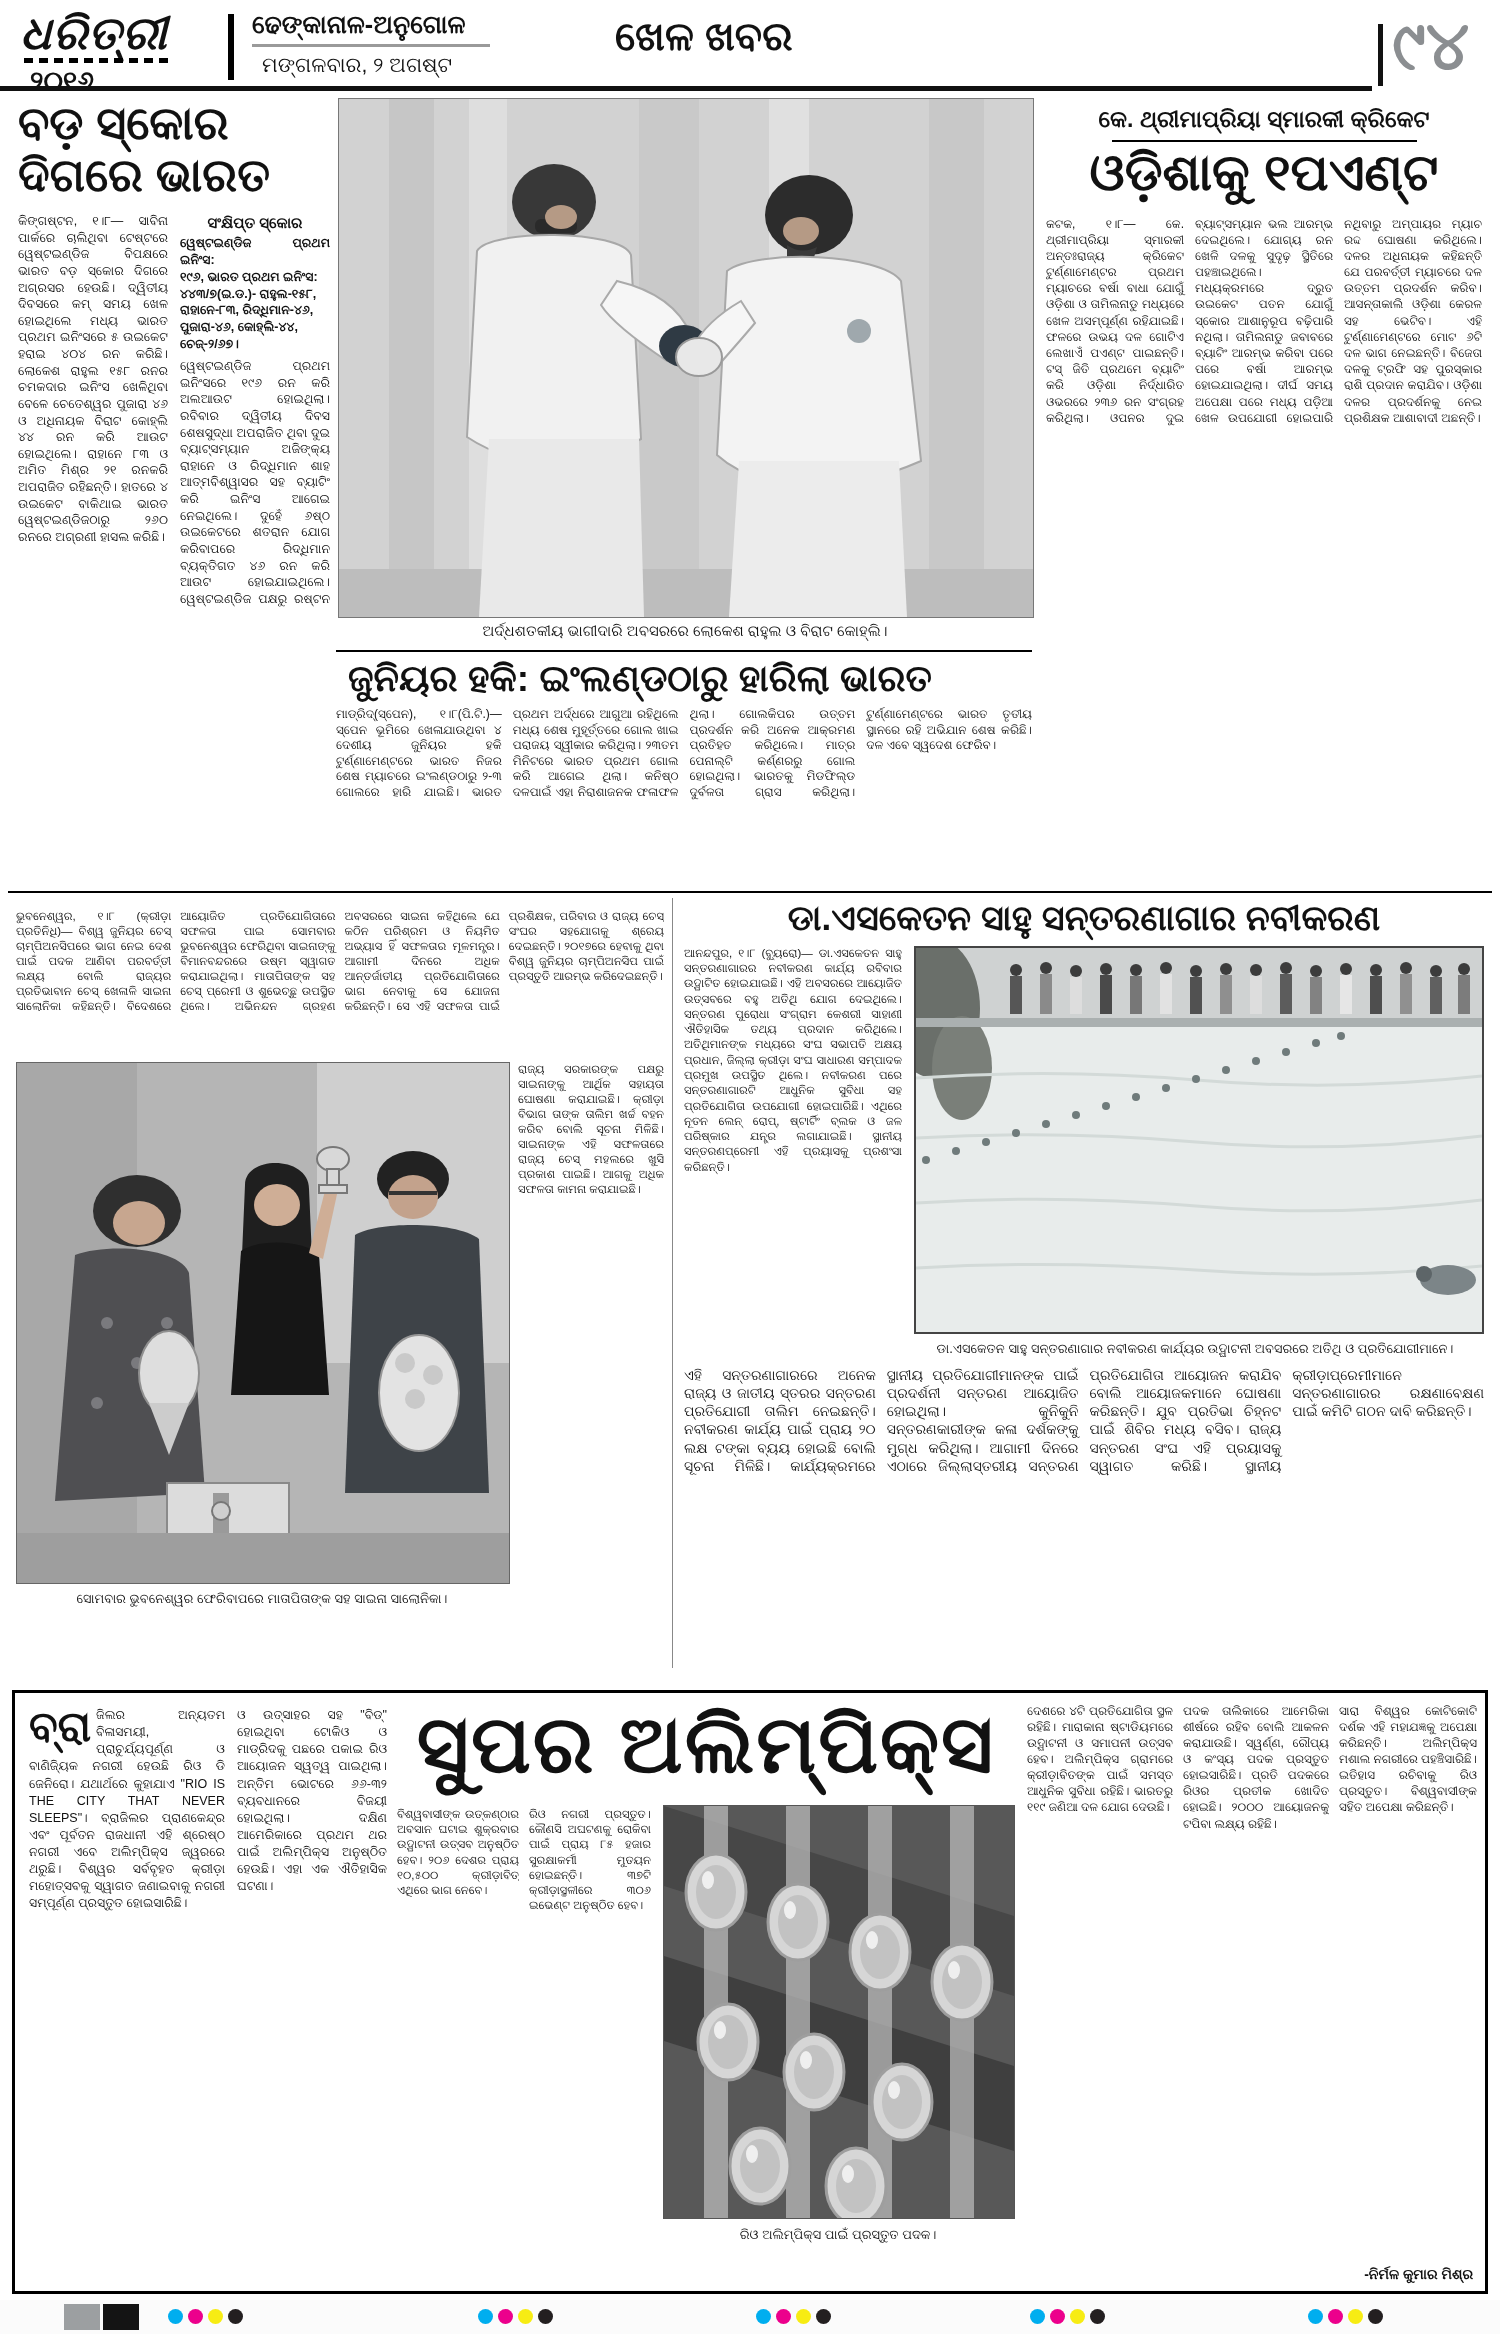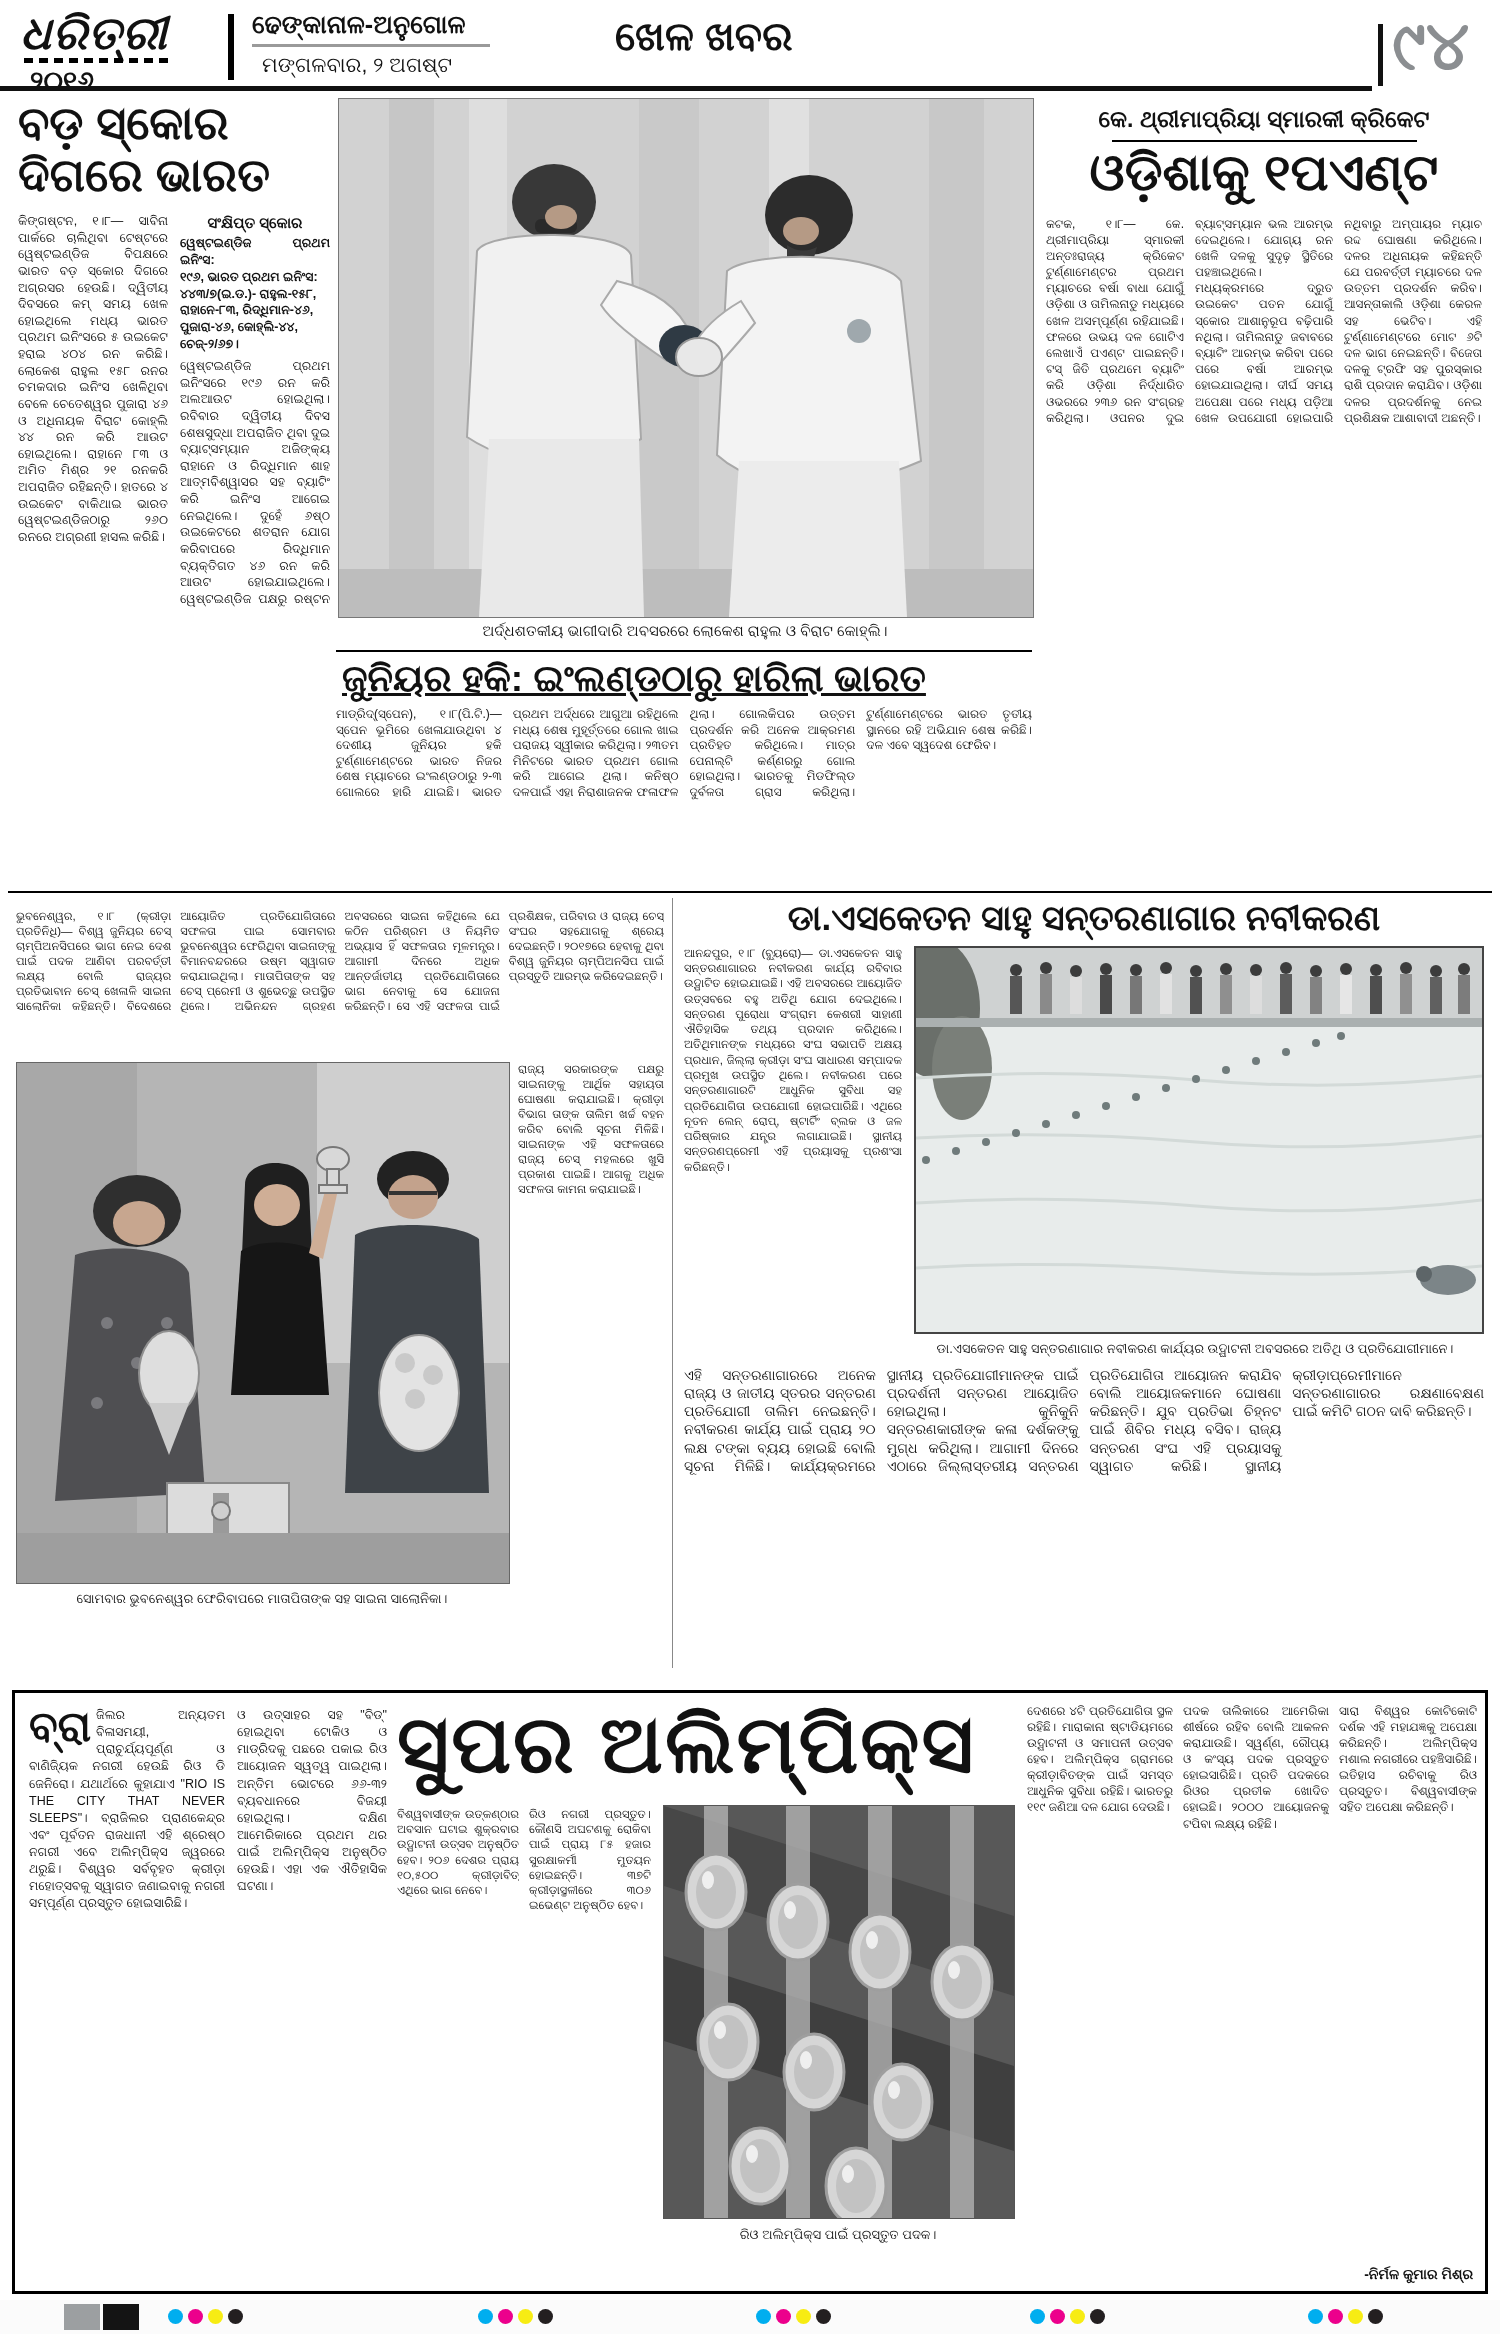--- a/index.html
+++ b/index.html
@@ -36,21 +36,21 @@
   .caption-cricket{left:338px;top:622px;width:694px;text-align:center;font-size:15px;}
   
   .art-odisha{left:1046px;top:106px;width:436px;height:786px;}
   .kicker{text-align:center;font-weight:700;font-size:23px;}
   .kicker-rule{width:305px;height:2px;background:#000;margin:7px auto 4px auto;}
   .odisha-h{text-align:center;font-weight:800;font-size:51px;line-height:1.05;}
   .odisha-body{margin-top:16px;column-count:3;column-gap:11px;font-size:12px;line-height:1.35;height:565px;overflow:hidden;}
   
   .art-hockey{left:336px;top:650px;width:696px;height:240px;}
   .hockey-rule{height:2px;background:#000;width:100%;}
-  .hockey-h{font-size:37px;font-weight:800;margin:8px 0 10px 6px;line-height:1;text-decoration:underline;}
+  .hockey-h{font-size:37px;font-weight:800;margin:8px 0 10px 12px;line-height:1;}
   .hockey-body{column-count:4;column-gap:11px;font-size:12px;line-height:1.3;height:158px;overflow:hidden;}
   .sep-mid{left:8px;top:891px;width:1484px;height:2px;background:#000;}
   .sep-vert{left:672px;top:898px;width:1px;height:770px;background:#888;}
   
   .art-chess{left:16px;top:900px;width:648px;height:768px;}
   .chess-h{font-size:35px;font-weight:800;line-height:1.05;}
   .chess-body{margin-top:9px;column-count:4;column-gap:9px;font-size:11.5px;line-height:1.3;height:146px;overflow:hidden;}
   .chess-row{position:relative;margin-top:7px;height:520px;}
   .photo-chess{position:absolute;left:0;top:0;width:492px;height:520px;border:1px solid #666;background:#b5b5b5;}
   .chess-side{position:absolute;right:0;top:0;width:146px;height:520px;font-size:11.5px;line-height:1.3;overflow:hidden;}
@@ -61,21 +61,21 @@
   .swim-row{position:relative;margin-top:9px;height:388px;}
   .swim-intro{position:absolute;left:0;top:0;width:218px;height:388px;font-size:11.5px;line-height:1.33;overflow:hidden;}
   .photo-pool{position:absolute;right:0;top:0;width:566px;height:384px;border:2px solid #444;background:#e8eceb;}
   .caption-swim{margin-top:7px;margin-left:226px;width:570px;text-align:center;font-size:13px;}
   .swim-body{margin-top:9px;column-count:4;column-gap:11px;font-size:14px;line-height:1.3;height:268px;overflow:hidden;}
   
   .box-olympics{left:12px;top:1690px;width:1476px;height:604px;border:3px solid #000;box-sizing:border-box;}
   .oly-colA{position:absolute;left:14px;top:14px;width:196px;height:568px;font-size:12.5px;line-height:1.37;overflow:hidden;}
   .dropcap{float:left;font-size:42px;font-weight:800;line-height:.85;padding:2px 5px 0 0;}
   .oly-colB{position:absolute;left:222px;top:14px;width:150px;height:568px;font-size:12.5px;line-height:1.37;overflow:hidden;}
-  .oly-h{position:absolute;left:382px;top:0;width:618px;height:104px;font-size:80px;font-weight:800;line-height:104px;letter-spacing:2px;}
+  .oly-h{position:absolute;left:382px;top:0;width:618px;height:104px;font-size:80px;font-weight:800;text-align:center;line-height:104px;letter-spacing:2px;}
   .oly-colC1{position:absolute;left:382px;top:114px;width:122px;height:466px;font-size:11.5px;line-height:1.32;overflow:hidden;}
   .oly-colC2{position:absolute;left:514px;top:114px;width:122px;height:466px;font-size:11.5px;line-height:1.32;overflow:hidden;}
   .photo-medals{position:absolute;left:648px;top:112px;width:350px;height:412px;border:1px solid #555;background:#585858;}
   .caption-medals{position:absolute;left:648px;top:534px;width:350px;text-align:center;font-size:13px;}
   .oly-colD{position:absolute;left:1012px;top:10px;width:146px;height:572px;font-size:12px;line-height:1.34;overflow:hidden;}
   .oly-colE{position:absolute;left:1168px;top:10px;width:146px;height:572px;font-size:12px;line-height:1.34;overflow:hidden;}
   .oly-colF{position:absolute;left:1324px;top:10px;width:138px;height:540px;font-size:12px;line-height:1.34;overflow:hidden;}
   .oly-byline{position:absolute;right:12px;bottom:8px;font-weight:700;font-size:14px;}
   
   .printbar{left:0;top:2300px;width:1500px;height:34px;background:#fbfbfb;}

